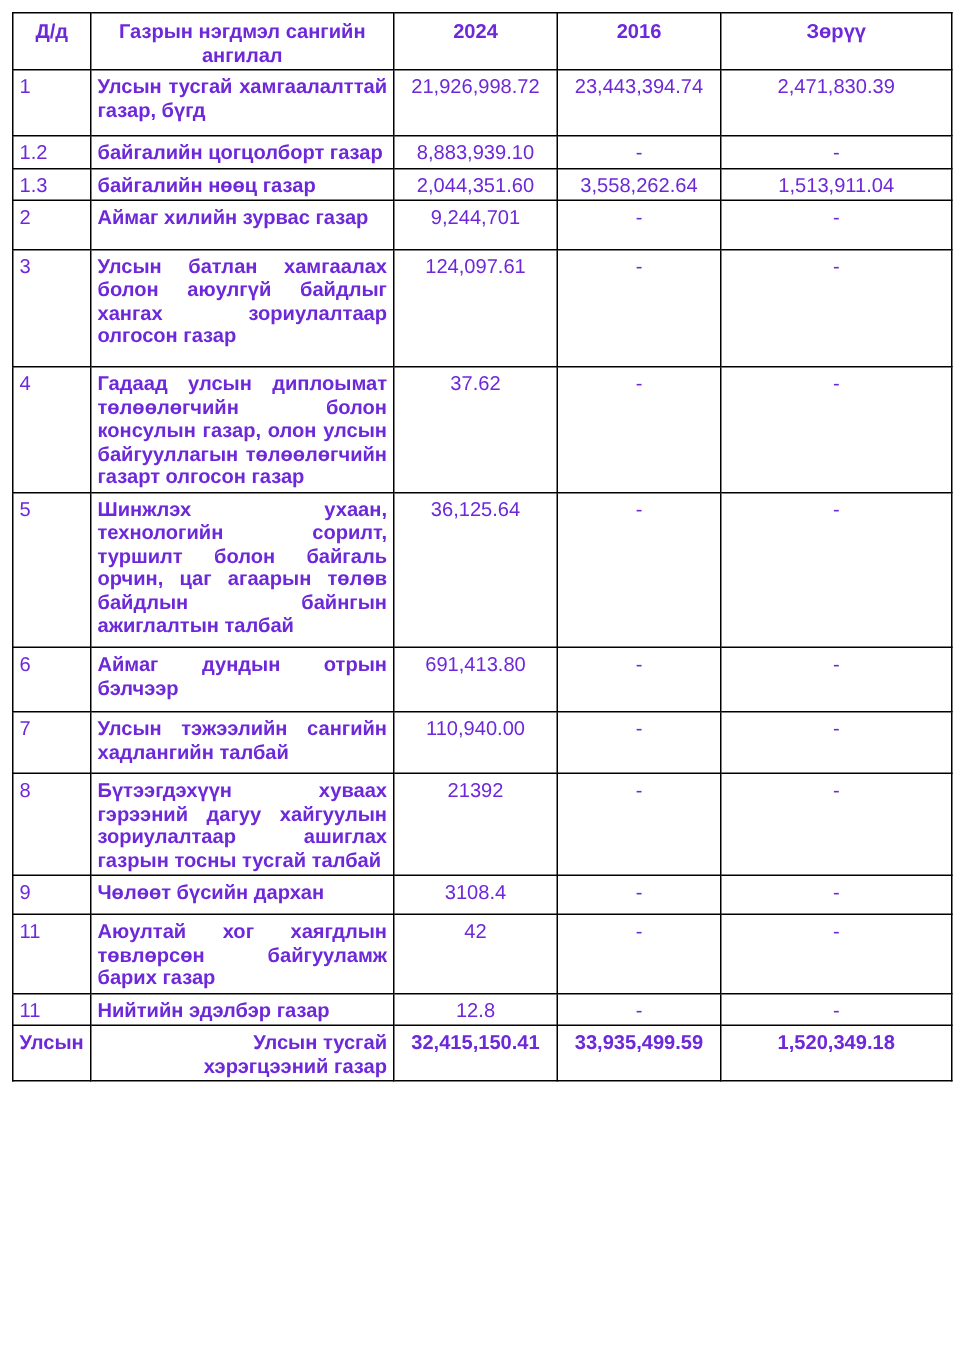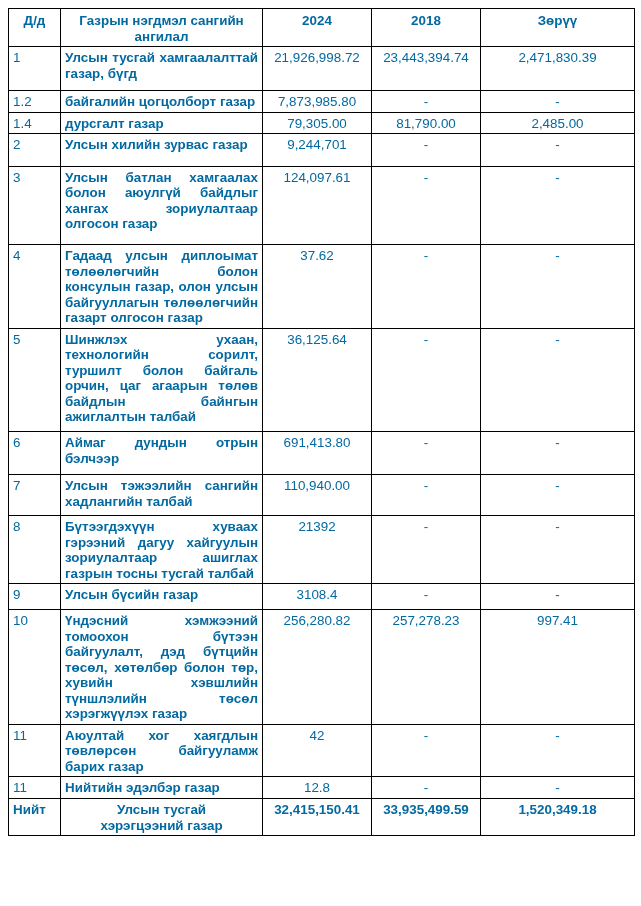--- a/index.html
+++ b/index.html
@@ -14,21 +14,21 @@
   }
   .page {
     padding: 8px 7px 8px 8px;
   }
   table.land-table {
     border-collapse: collapse;
     table-layout: fixed;
     width: 626px;
     font-size: 13.4px;
     line-height: 1.16;
-    color: #0369a1;
+    color: #6d28d9;
   }
   table.land-table th,
   table.land-table td {
     border: 1px solid #000000;
     vertical-align: top;
     padding: 3px 4px 2px 4px;
     overflow: hidden;
     word-wrap: break-word;
   }
   table.land-table th {
@@ -44,70 +44,70 @@
   tbody tr:nth-child(1) td { padding-bottom: 9px; }
   tbody tr:nth-child(4) td { padding-bottom: 13px; }
   tbody tr:nth-child(5) td { padding-bottom: 12px; }
   tbody tr:nth-child(7) td { padding-bottom: 6px; }
   tbody tr:nth-child(8) td { padding-bottom: 8px; }
   tbody tr:nth-child(9) td { padding-bottom: 6px; }
   tbody tr:nth-child(11) td { padding-bottom: 6px; }
   
   tr.total-row td { font-weight: bold; }
   tr.total-row .c-cat {
-    text-align: center;
+    text-align: right;
     white-space: pre-line;
   }
 </style>
 </head>
 <body>
 
 <div class="page">
   <table class="land-table">
     <colgroup>
       <col style="width:52px">
       <col style="width:202px">
       <col style="width:109px">
       <col style="width:109px">
       <col style="width:154px">
     </colgroup>
     <thead>
       <tr>
         <th>Д/д</th>
         <th>Газрын нэгдмэл сангийн ангилал</th>
         <th>2024</th>
-        <th>2018</th>
+        <th>2016</th>
         <th>Зөрүү</th>
       </tr>
     </thead>
     <tbody>
         <tr>
     <td class="c-no">1</td>
     <td class="c-cat">Улсын тусгай хамгаалалттай газар, бүгд</td>
     <td class="c-num">21,926,998.72</td>
     <td class="c-num">23,443,394.74</td>
     <td class="c-num">2,471,830.39</td>
   </tr>
         <tr>
     <td class="c-no">1.2</td>
     <td class="c-cat">байгалийн цогцолборт газар</td>
-    <td class="c-num">7,873,985.80</td>
+    <td class="c-num">8,883,939.10</td>
     <td class="c-num">-</td>
     <td class="c-num">-</td>
   </tr>
         <tr>
-    <td class="c-no">1.4</td>
-    <td class="c-cat">дурсгалт газар</td>
-    <td class="c-num">79,305.00</td>
-    <td class="c-num">81,790.00</td>
-    <td class="c-num">2,485.00</td>
+    <td class="c-no">1.3</td>
+    <td class="c-cat">байгалийн нөөц газар</td>
+    <td class="c-num">2,044,351.60</td>
+    <td class="c-num">3,558,262.64</td>
+    <td class="c-num">1,513,911.04</td>
   </tr>
         <tr>
     <td class="c-no">2</td>
-    <td class="c-cat">Улсын хилийн зурвас газар</td>
+    <td class="c-cat">Аймаг хилийн зурвас газар</td>
     <td class="c-num">9,244,701</td>
     <td class="c-num">-</td>
     <td class="c-num">-</td>
   </tr>
         <tr>
     <td class="c-no">3</td>
     <td class="c-cat">Улсын батлан хамгаалах болон аюулгүй байдлыг хангах зориулалтаар олгосон газар</td>
     <td class="c-num">124,097.61</td>
     <td class="c-num">-</td>
     <td class="c-num">-</td>
@@ -142,48 +142,41 @@
   </tr>
         <tr>
     <td class="c-no">8</td>
     <td class="c-cat">Бүтээгдэхүүн хуваах гэрээний дагуу хайгуулын зориулалтаар ашиглах газрын тосны тусгай талбай</td>
     <td class="c-num">21392</td>
     <td class="c-num">-</td>
     <td class="c-num">-</td>
   </tr>
         <tr>
     <td class="c-no">9</td>
-    <td class="c-cat">Улсын бүсийн газар</td>
+    <td class="c-cat">Чөлөөт бүсийн дархан</td>
     <td class="c-num">3108.4</td>
     <td class="c-num">-</td>
     <td class="c-num">-</td>
-  </tr>
-        <tr>
-    <td class="c-no">10</td>
-    <td class="c-cat">Үндэсний хэмжээний томоохон бүтээн байгуулалт, дэд бүтцийн төсөл, хөтөлбөр болон төр, хувийн хэвшлийн түншлэлийн төсөл хэрэгжүүлэх газар</td>
-    <td class="c-num">256,280.82</td>
-    <td class="c-num">257,278.23</td>
-    <td class="c-num">997.41</td>
   </tr>
         <tr>
     <td class="c-no">11</td>
     <td class="c-cat">Аюултай хог хаягдлын төвлөрсөн байгууламж барих газар</td>
     <td class="c-num">42</td>
     <td class="c-num">-</td>
     <td class="c-num">-</td>
   </tr>
         <tr>
     <td class="c-no">11</td>
     <td class="c-cat">Нийтийн эдэлбэр газар</td>
     <td class="c-num">12.8</td>
     <td class="c-num">-</td>
     <td class="c-num">-</td>
   </tr>
         <tr class="total-row">
-    <td class="c-no">Нийт</td>
+    <td class="c-no">Улсын</td>
     <td class="c-cat">Улсын тусгай
 хэрэгцээний газар</td>
     <td class="c-num">32,415,150.41</td>
     <td class="c-num">33,935,499.59</td>
     <td class="c-num">1,520,349.18</td>
   </tr>
       </tbody>
   </table>
 </div>
 

